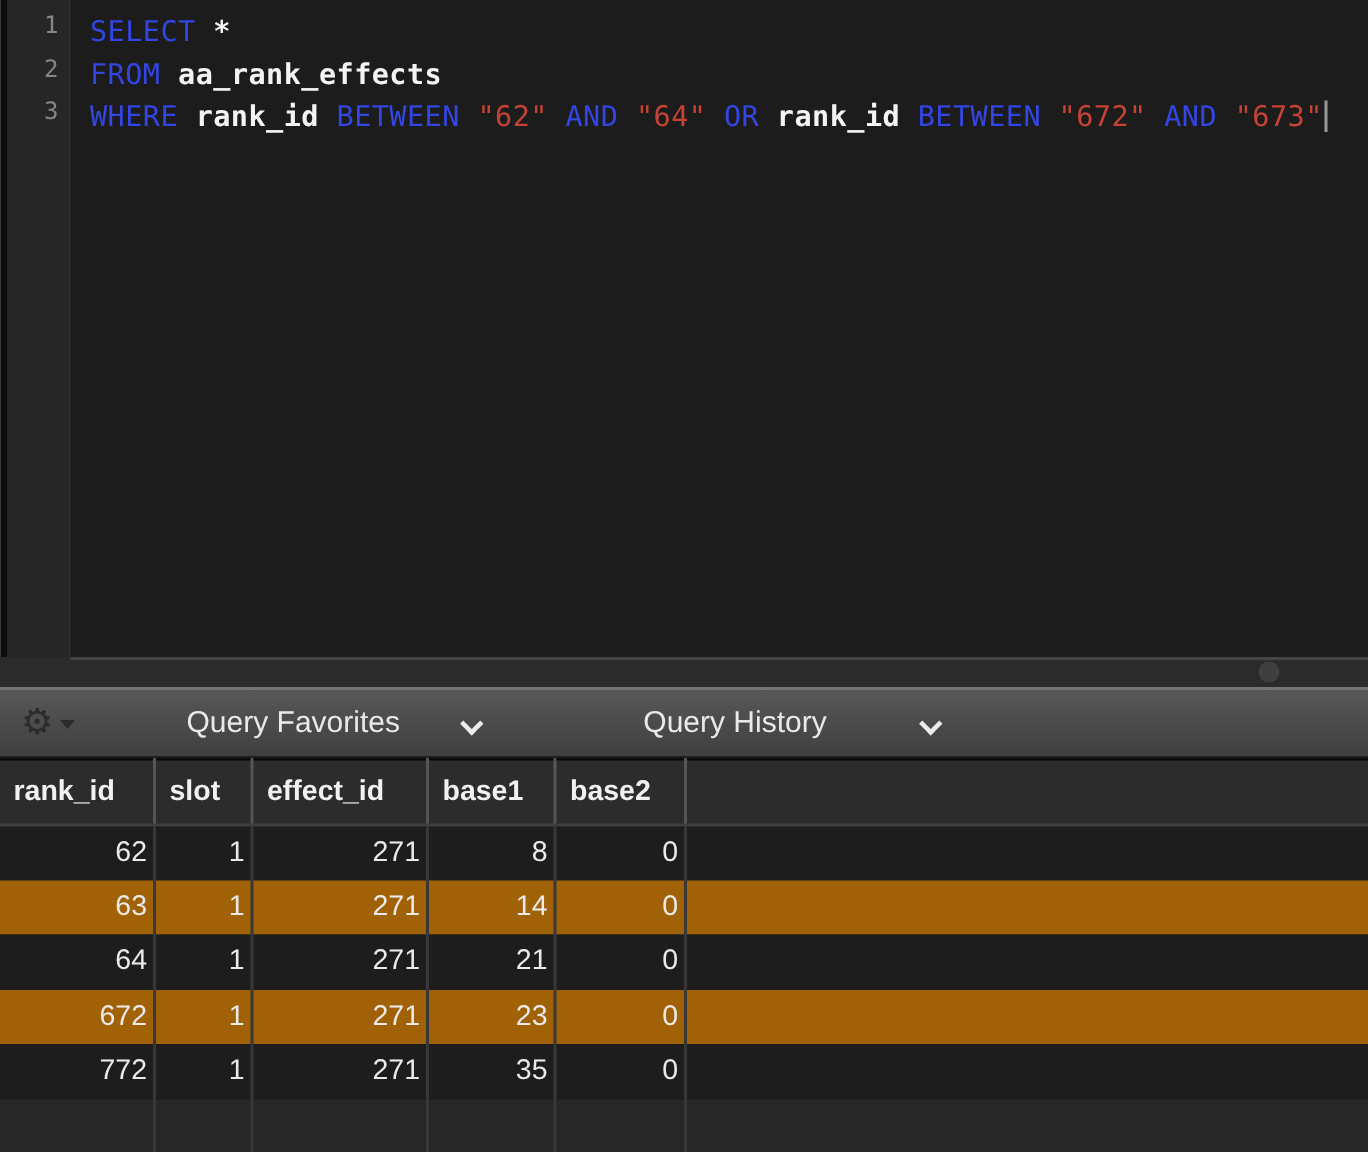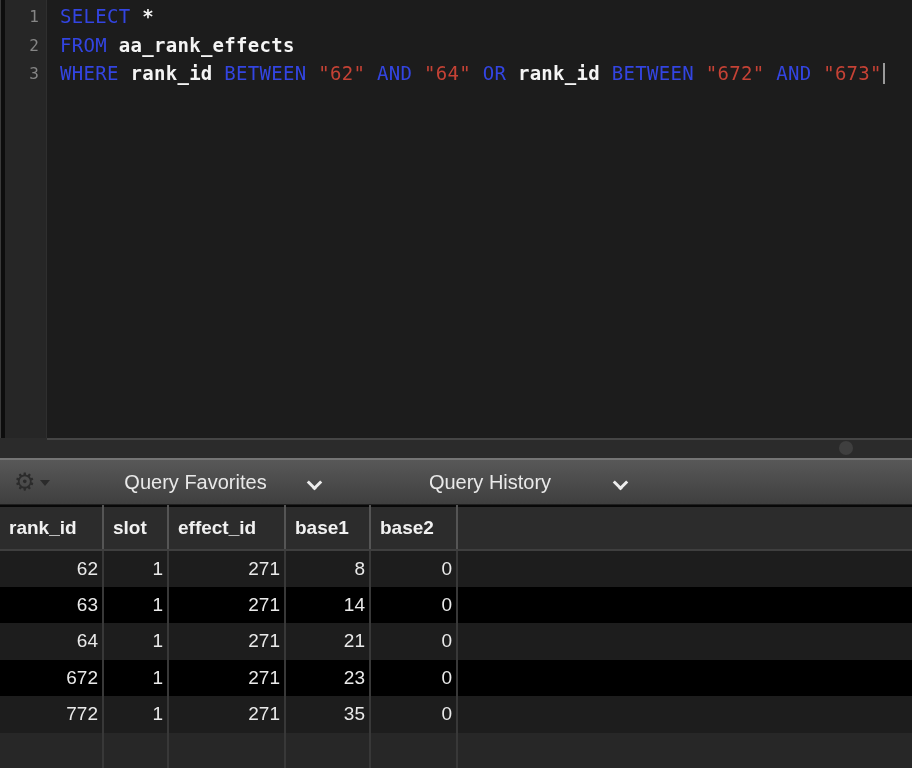--- a/index.html
+++ b/index.html
@@ -9,21 +9,21 @@
   .app { width:912px; height:768px; display:flex; flex-direction:column; }
 
   
   .editor-pane { height:438px; display:flex; background:#1c1c1c; }
   .left-edge { width:7px; flex:0 0 7px;
                background:linear-gradient(90deg,#3a3a3a 0 1px,#0d0d0d 1px 5px,#262626 5px 7px); }
   .gutter { width:40px; flex:0 0 40px; background:#262626; border-right:1px solid #2f2f2f;
             padding-top:3px; text-align:right; }
   .line-number { height:28.5px; line-height:28.5px; padding-right:7px; color:#868686;
                  font-family:"DejaVu Sans Mono",monospace; font-size:16px; }
-  .code-area { flex:1; padding:2px 0 0 13px; font-family:"DejaVu Sans Mono",monospace;
+  .code-area { flex:1; padding:7px 0 0 13px; font-family:"DejaVu Sans Mono",monospace;
                font-size:19px; letter-spacing:0.3px; white-space:pre; }
   .code-line { height:28.5px; line-height:28.5px; }
   .tok-keyword    { color:var(--kw,#3345e2); }
   .tok-string     { color:var(--str,#c54235); }
   .tok-identifier { color:var(--id,#f4f4f4); font-weight:bold;text-align:right; }
   .tok-plain      { color:var(--id,#f4f4f4); font-weight:bold; }
   .cursor { display:inline-block; width:2px; height:21px; background:#9a9a9a;
             vertical-align:-4px; margin-left:1px; }
 
   
@@ -57,21 +57,21 @@
   table { border-collapse:collapse; table-layout:fixed; width:912px; }
   thead th { height:44px; background:#2c2c2c; color:#f1f1f1; font-weight:bold;
              font-size:19px; text-align:left; padding-left:9px;
              border-top:2px solid #080808; border-bottom:2px solid #3f3f3f;
              border-right:2px solid #555555; }
   thead th.filler-col { border-right:none; }
   tbody td { height:36.5px; color:#eaeaea; font-size:19px; text-align:right;
              padding-right:4px; border-right:2px solid #383838; }
   tbody td.filler-col { border-right:none; }
   tr.row-odd  td { background:#1d1d1d; }
-  tr.row-even td { background:#000000;margin-top:20px; }
+  tr.row-even td { background:#a16207;margin-top:20px; }
   tr.row-filler td { background:#272727; height:40px; }
 </style>
 </head>
 <body>
 
 <div class="app">
 
   <div class="editor-pane">
     <div class="left-edge"></div>
     <div class="gutter" id="gutter">

